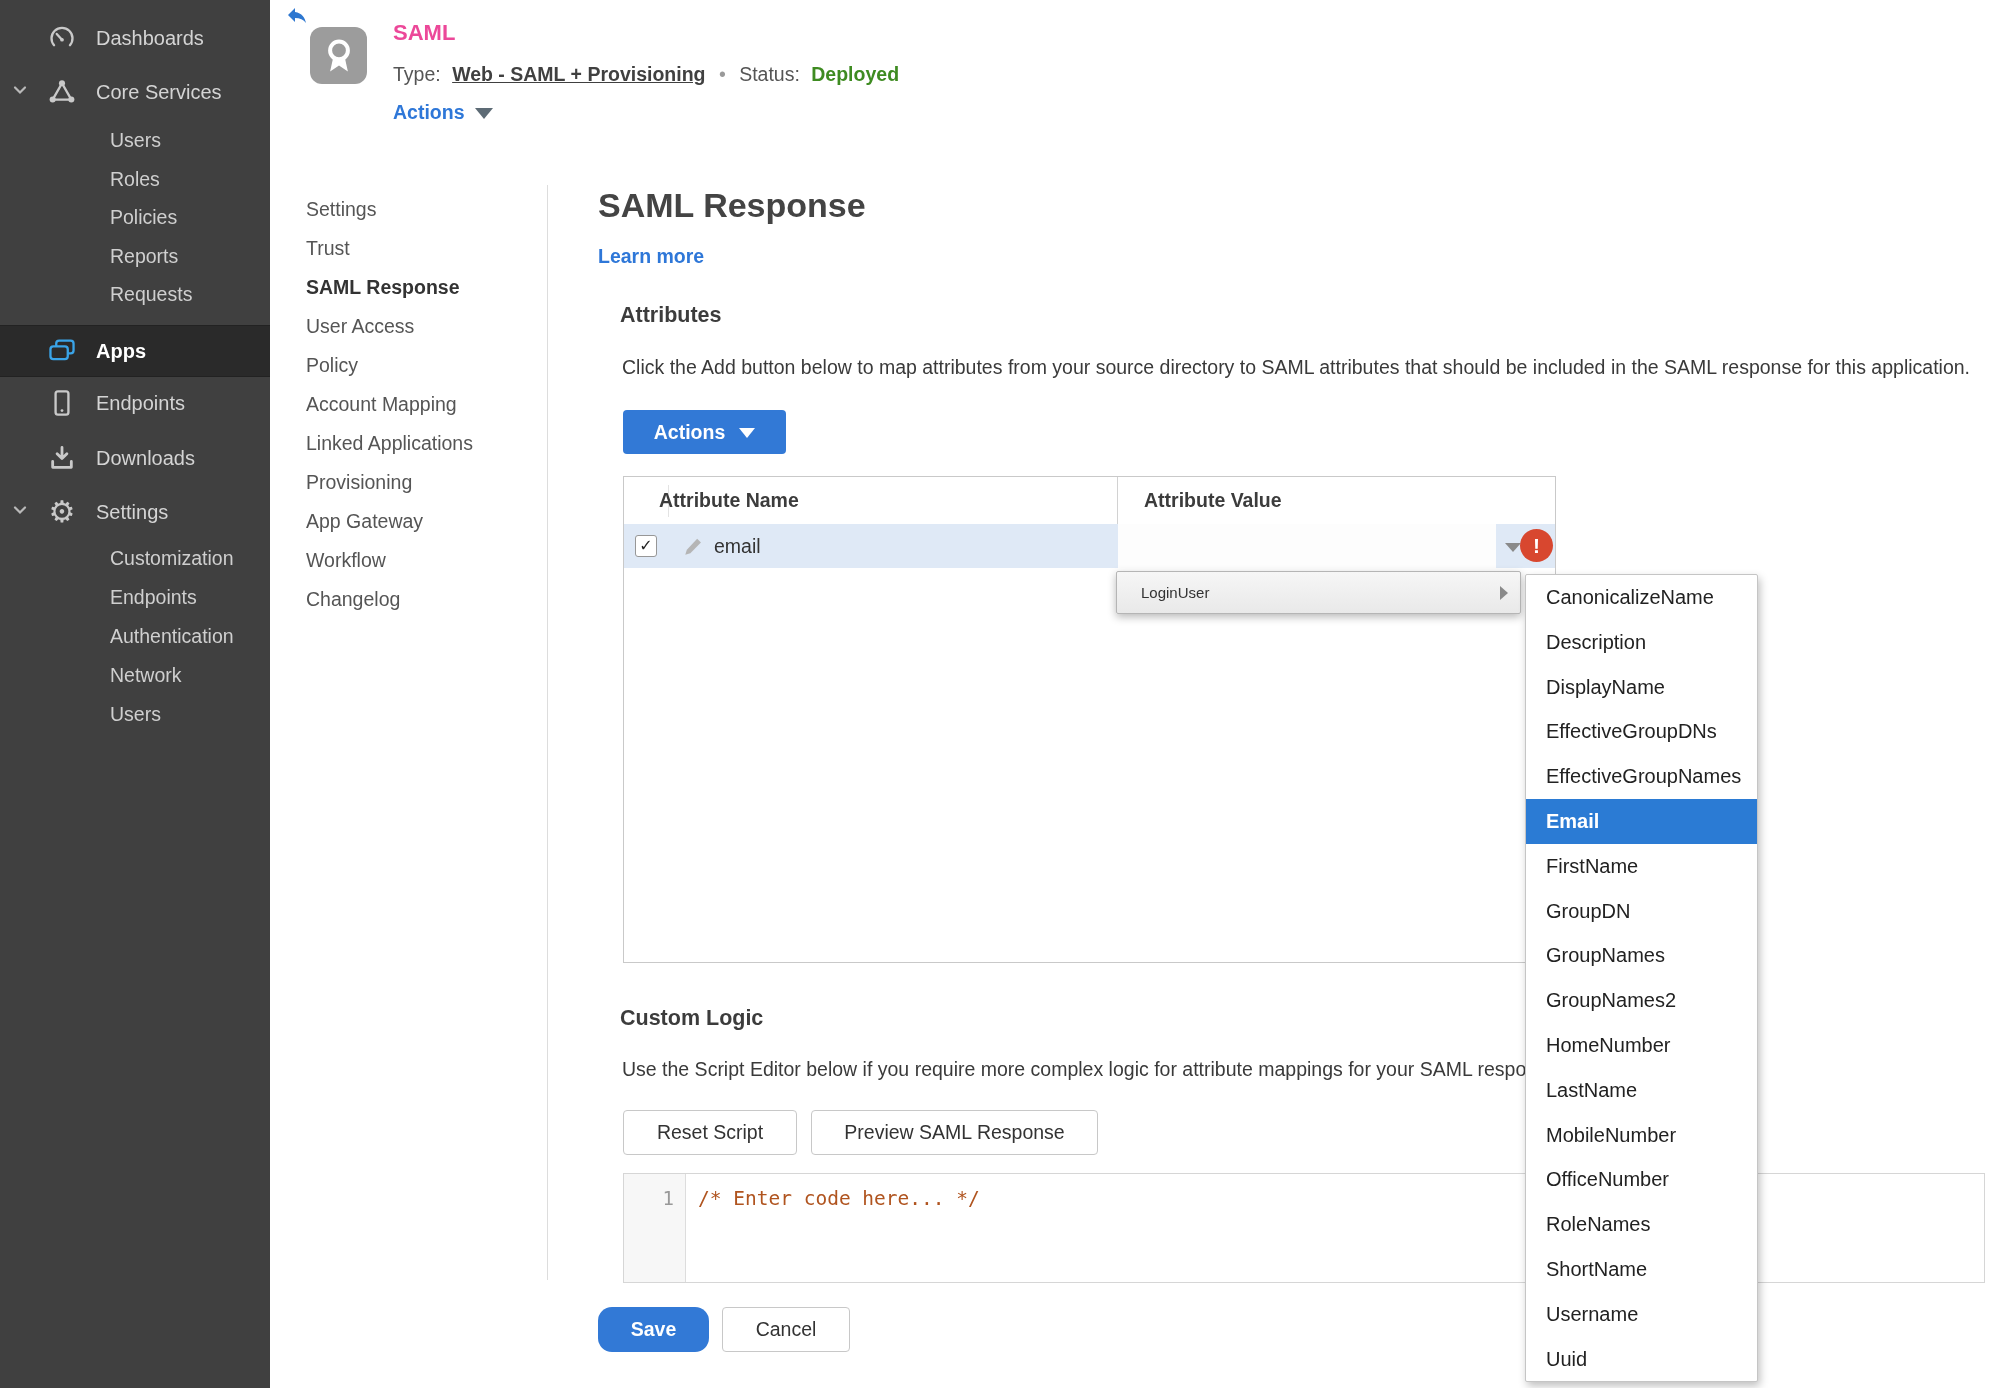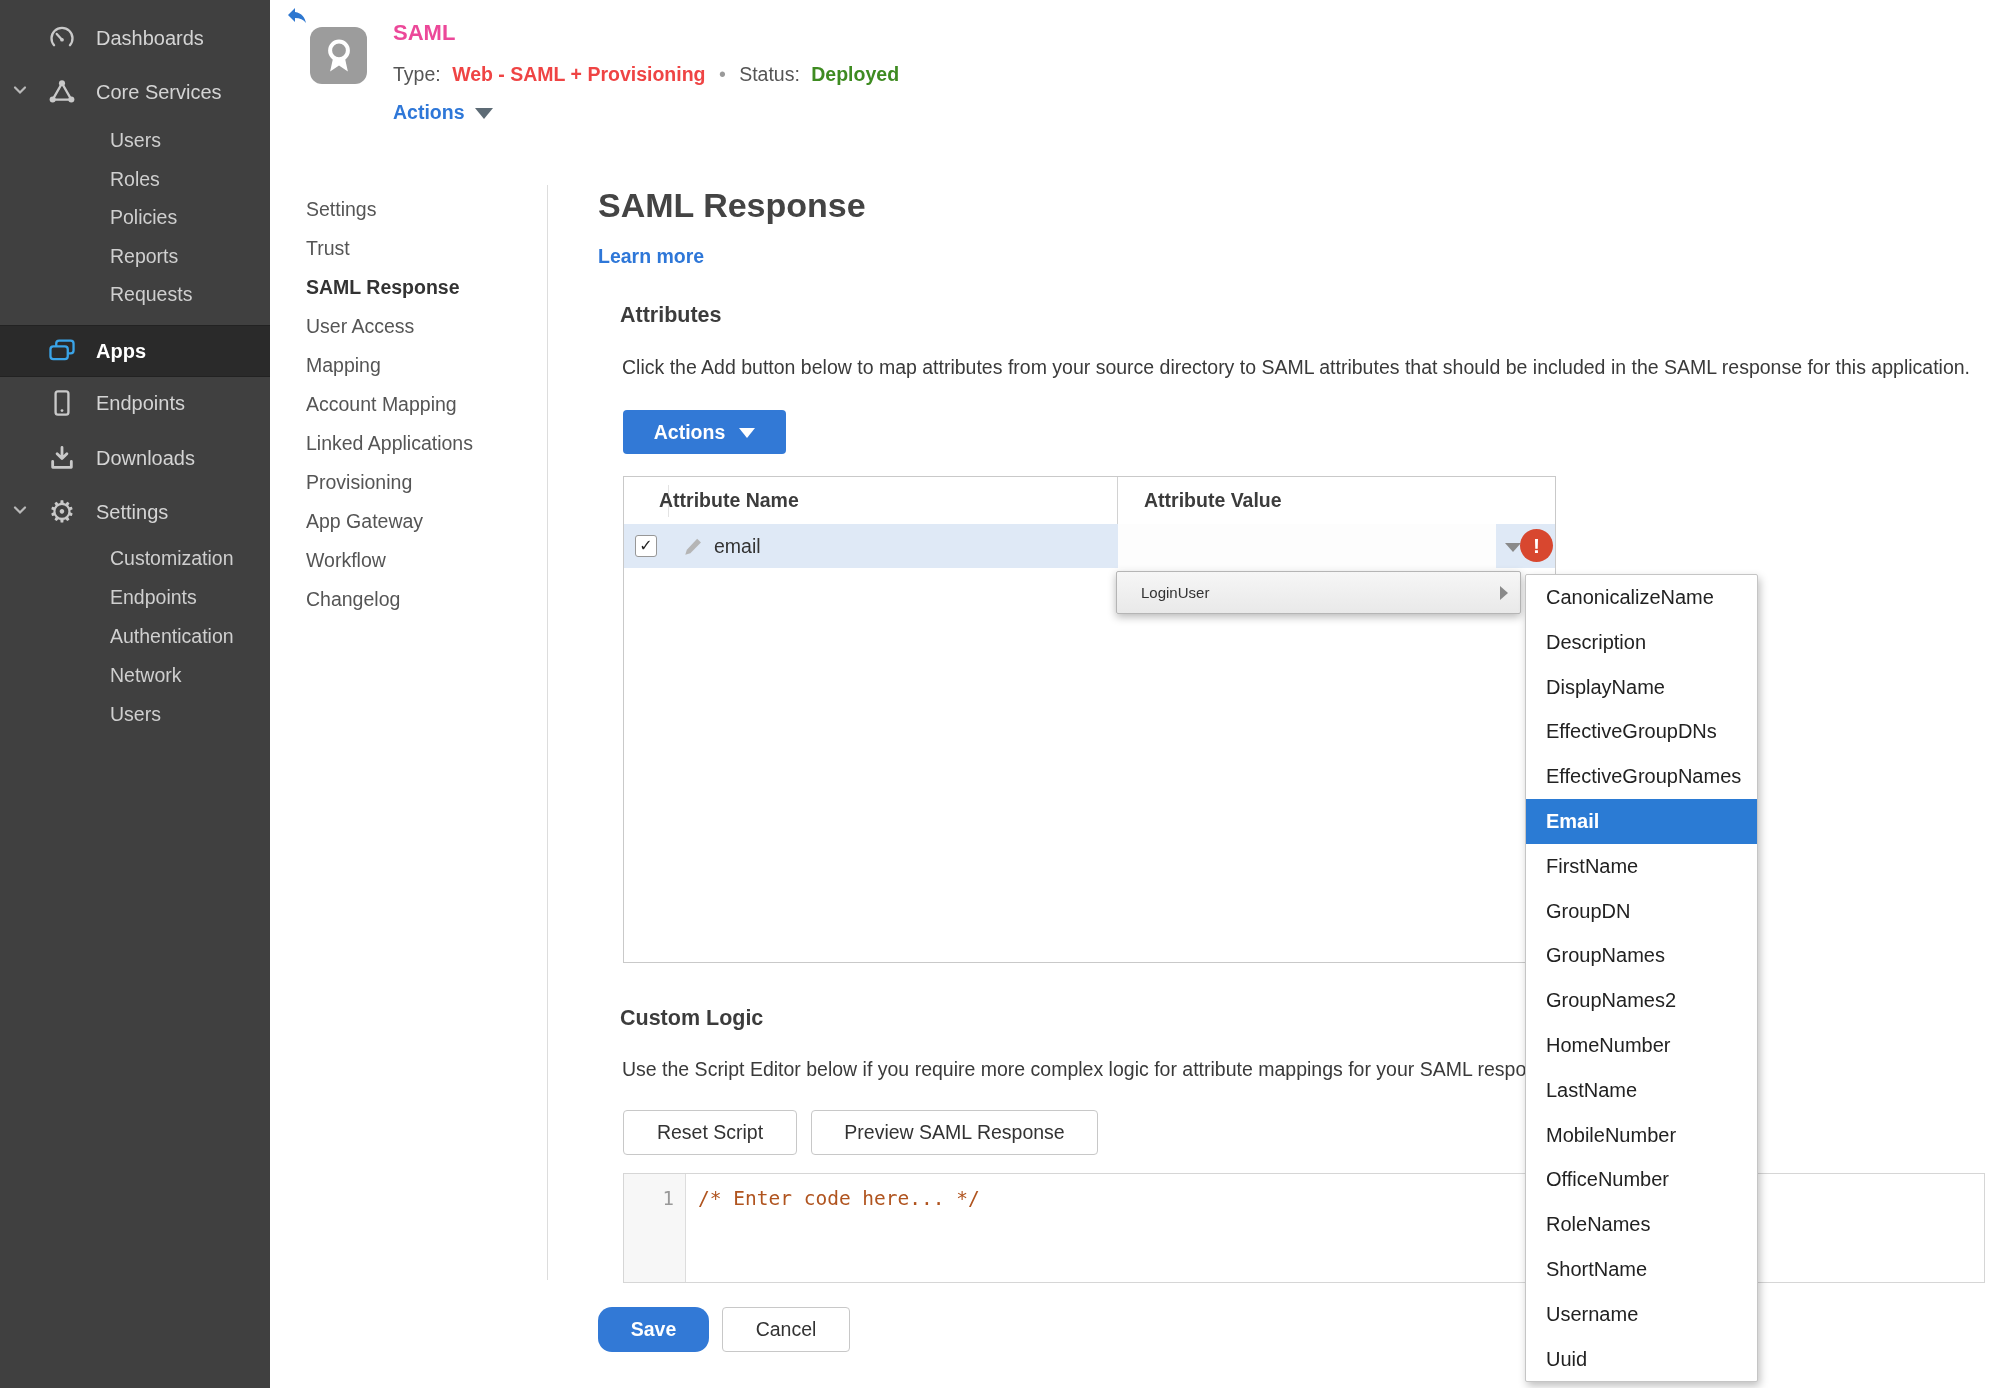--- a/index.html
+++ b/index.html
@@ -18,21 +18,21 @@
   .slabel.sub { left:110px; font-size:19.5px; color:#cfcfcf; }
   .srow.apps-row { top:325px; height:52px; background:#2a2a2a; border-top:1px solid #222; border-bottom:1px solid #222; }
   .srow.apps-row .slabel { font-weight:bold; color:#ffffff; }
   .gear-glyph { font-size:30px; color:#c9c9c9; line-height:1; }
 
   
   .back-btn { position:absolute; left:284px; top:3px; width:28px; height:24px; cursor:pointer; }
   .app-icon { position:absolute; left:310px; top:27px; width:57px; height:57px; background:#9c9c9c; border-radius:12px; display:flex; align-items:center; justify-content:center; }
   .page-title { position:absolute; left:393px; top:20px; font-size:22px; font-weight:bold; color:#ec4899; }
   .meta-line { position:absolute; left:393px; top:63px; font-size:19.5px; color:#555; white-space:nowrap; }
-  .meta-line b { color:#ef4444; }
+  .meta-line b { color:#404040;text-decoration:underline; }
   .meta-bullet { color:#9a9a9a; padding:0 8px; }
   .status-deployed { font-weight:bold; color:#3e8b21; }
   .hdr-actions { position:absolute; left:393px; top:101px; font-size:19.5px; font-weight:bold; color:#2e77d8; cursor:pointer; white-space:nowrap; }
   .tri-down-dark { display:inline-block; width:0; height:0; border-left:9px solid transparent; border-right:9px solid transparent; border-top:11px solid #5d6b75; margin-left:10px; vertical-align:middle; }
 
   
   .appnav { position:absolute; left:306px; top:190px; }
   .nitem { height:39px; line-height:39px; font-size:19.5px; color:#555; cursor:pointer; white-space:nowrap; }
   .nitem.active { font-weight:bold; color:#333; }
   .vdivider { position:absolute; left:547px; top:185px; width:1px; height:1095px; background:#dddddd; }
@@ -208,21 +208,21 @@
 
 <div class="hdr-actions">
   <span>Actions</span><span class="tri-down-dark"></span>
 </div>
 
 <div class="appnav">
   <div class="nitem">Settings</div>
   <div class="nitem">Trust</div>
   <div class="nitem active">SAML Response</div>
   <div class="nitem">User Access</div>
-  <div class="nitem">Mapping</div>
+  <div class="nitem">Policy</div>
   <div class="nitem">Account Mapping</div>
   <div class="nitem">Linked Applications</div>
   <div class="nitem">Provisioning</div>
   <div class="nitem">App Gateway</div>
   <div class="nitem">Workflow</div>
   <div class="nitem">Changelog</div>
 </div>
 <div class="vdivider"></div>
 
 <div class="main-title">SAML Response</div>

